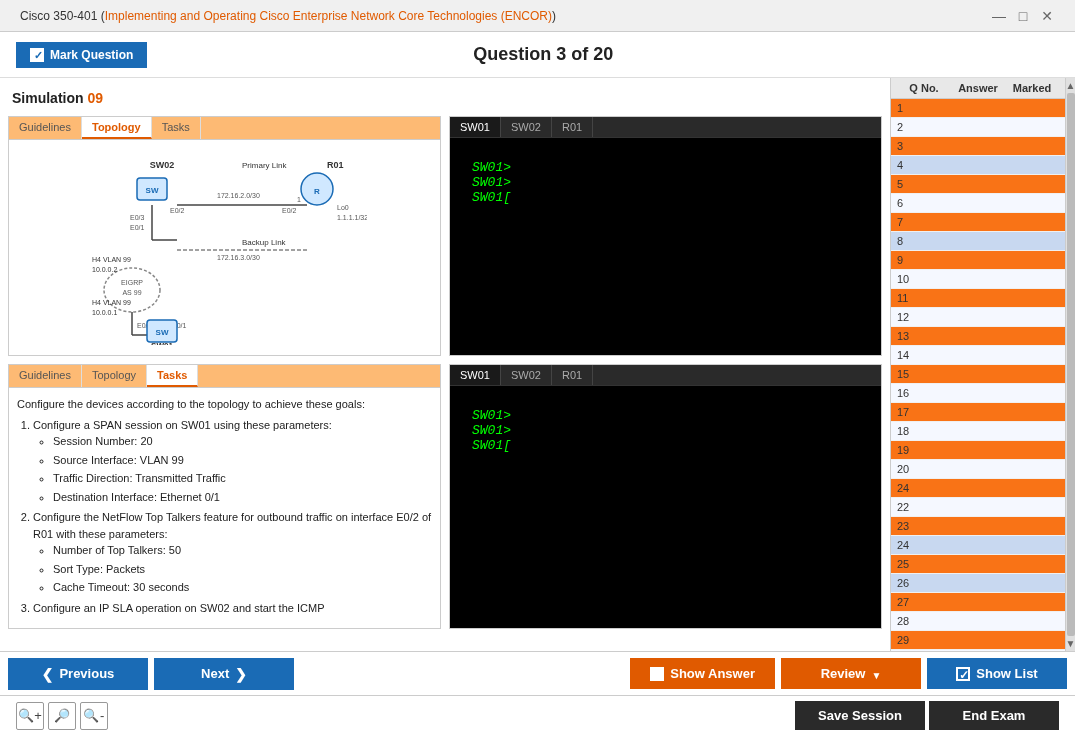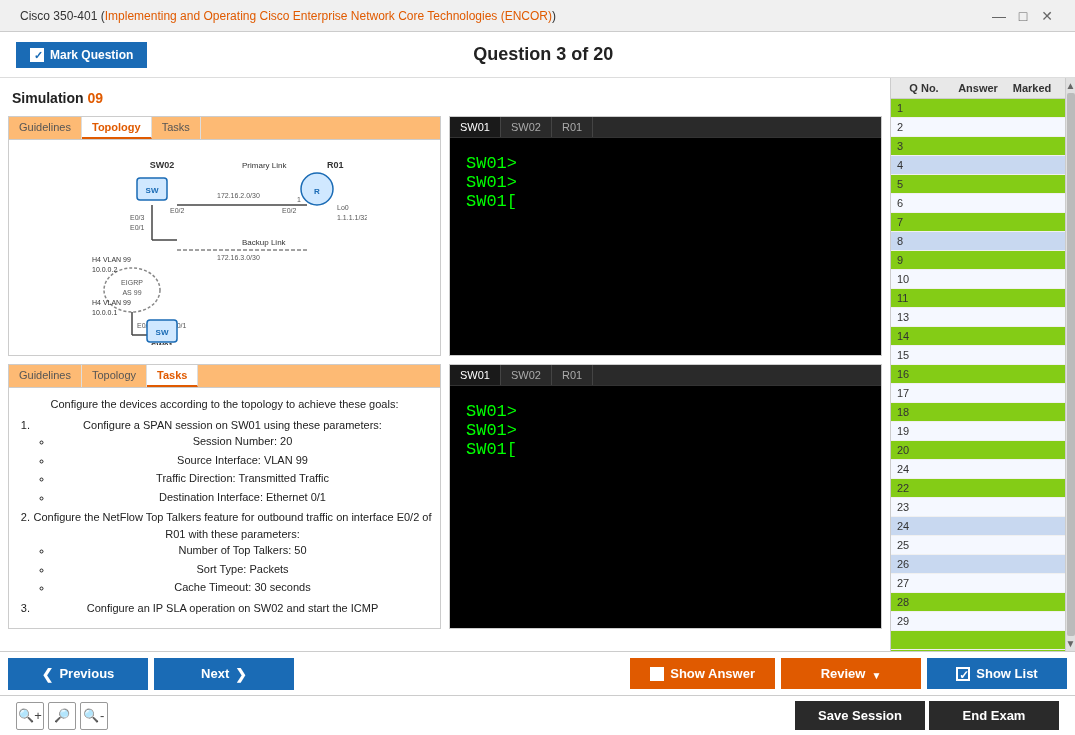--- a/index.html
+++ b/index.html
@@ -136,46 +136,46 @@
       align-items: center;
       justify-content: center;
     }
 
     
     .terminal-content {
       flex: 1;
       background: #000;
       color: #00ff00;
       font-family: 'Courier New', monospace;
-      font-size: 17px;
-      padding: 16px;
+      font-size: 13px;
+      padding: 22px;
       overflow: auto;
+      font-style: italic;
     }
     .terminal-line { white-space: pre; }
 
     
     .tasks-content {
       flex: 1;
       padding: 8px;
       font-size: 11px;
       overflow-y: auto;
       color: #222;
       line-height: 1.5;
-      text-align: center;
     }
     .tasks-content p { margin-bottom: 4px; }
     .tasks-content ol { padding-left: 16px; margin-bottom: 4px; }
     .tasks-content ul { padding-left: 20px; margin-bottom: 4px; }
     .tasks-content li { margin-bottom: 2px; }
 
     
     .right-sidebar {
       width: 185px;
       border-left: 1px solid #ccc;
-      background: #84cc16;
+      background: #f97316;
       display: flex;
       flex-direction: column;
       overflow: hidden;
     }
     .sidebar-header {
       display: flex;
       background: #e8e8e8;
       border-bottom: 1px solid #ccc;
       padding: 4px 6px;
       font-size: 11px;
@@ -497,20 +497,25 @@
       <span class="sidebar-num">10</span>
       <span class="sidebar-answer"></span>
       <span class="sidebar-marked"></span>
     </div>
             <div class="sidebar-row">
       <span class="sidebar-num">11</span>
       <span class="sidebar-answer"></span>
       <span class="sidebar-marked"></span>
     </div>
             <div class="sidebar-row">
+      <span class="sidebar-num">12</span>
+      <span class="sidebar-answer"></span>
+      <span class="sidebar-marked"></span>
+    </div>
+            <div class="sidebar-row">
       <span class="sidebar-num">13</span>
       <span class="sidebar-answer"></span>
       <span class="sidebar-marked"></span>
     </div>
             <div class="sidebar-row">
       <span class="sidebar-num">14</span>
       <span class="sidebar-answer"></span>
       <span class="sidebar-marked"></span>
     </div>
             <div class="sidebar-row">

